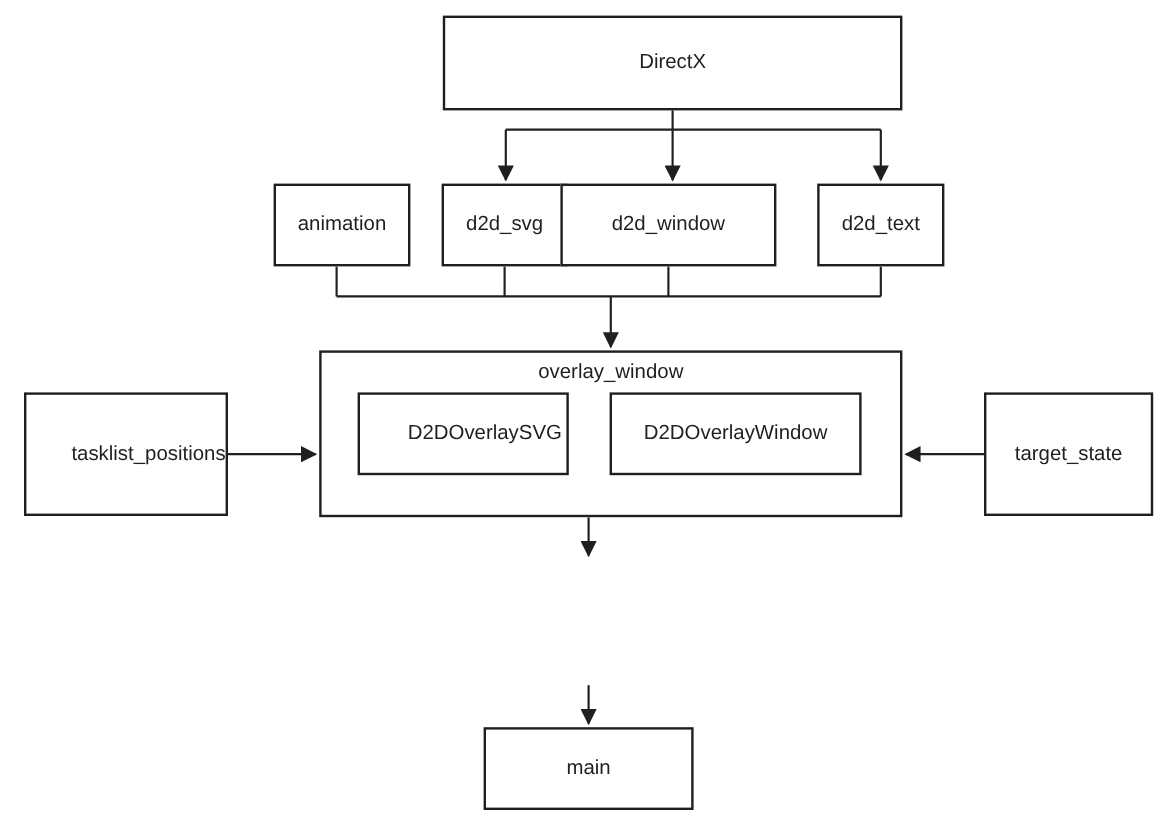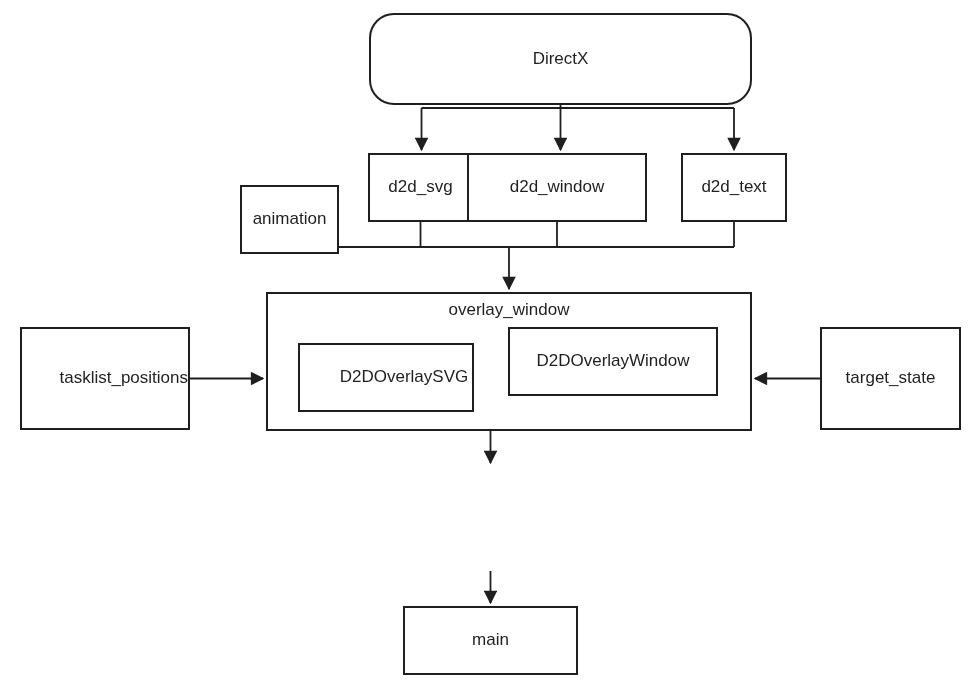--- a/index.html
+++ b/index.html
@@ -32,31 +32,31 @@
     border: 2px solid var(--line-color, #1f1f1f);
     display: flex;
     align-items: center;
     justify-content: center;
     color: var(--text-color, #1f1f1f);
     font-size: 17px;
     line-height: 1.2;
     white-space: nowrap;
   }
   
-  #node-directx       { left: 369px; top: 13px;  width: 383px; height: 92px; border-radius: 25px; }
-  #node-animation     { left: 240px; top: 153px; width: 99px; height: 69px; margin-top: 32px; }
+  #node-directx       { left: 369px; top: 13px;  width: 383px; height: 79px; }
+  #node-animation     { left: 228px; top: 153px; width: 114px; height: 69px; }
   #node-d2d-svg       { left: 368px; top: 153px; width: 105px; height: 69px; }
   #node-d2d-window    { left: 467px; top: 153px; width: 180px; height: 69px; }
   #node-d2d-text      { left: 681px; top: 153px; width: 106px; height: 69px; }
   #node-overlay-window{
     left: 266px; top: 292px; width: 486px; height: 139px;
     align-items: flex-start;
     padding-top: 6px;
   }
-  #node-d2d-overlay-svg    { left: 298px; top: 343px; width: 176px; height: 69px; padding-left: 36px; }
+  #node-d2d-overlay-svg    { left: 298px; top: 327px; width: 176px; height: 69px; padding-left: 36px; }
   #node-d2d-overlay-window { left: 508px; top: 327px; width: 210px; height: 69px; align-items: center; }
   #node-tasklist-positions { left: 20px;  top: 327px; width: 170px; height: 103px; justify-content: flex-end; }
   #node-target-state       { left: 820px; top: 327px; width: 141px; height: 103px; }
   #node-shortcut-guide     { left: 403px; top: 466px; width: 175px; height: 105px; }
   #node-main               { left: 403px; top: 606px; width: 175px; height: 69px; }
 </style>
 </head>
 <body>
 
 <div id="canvas">

